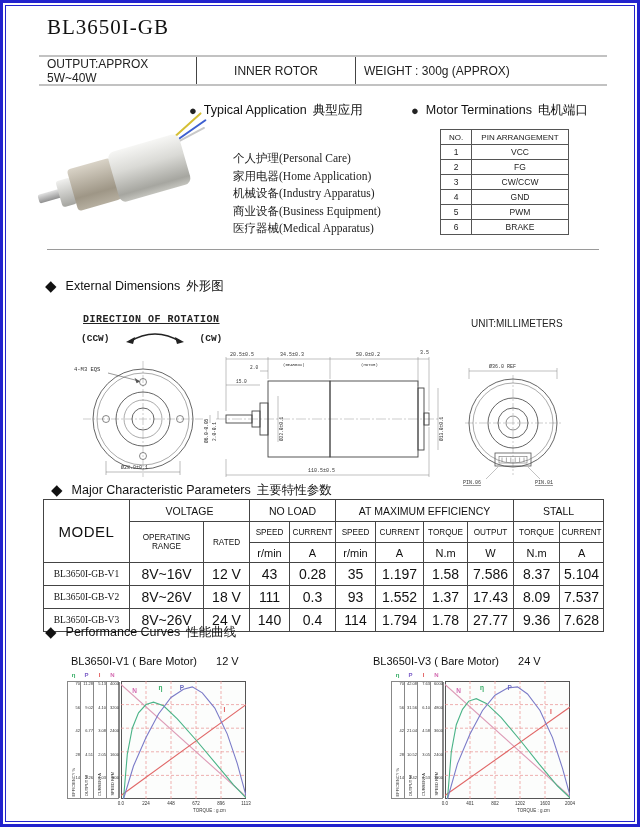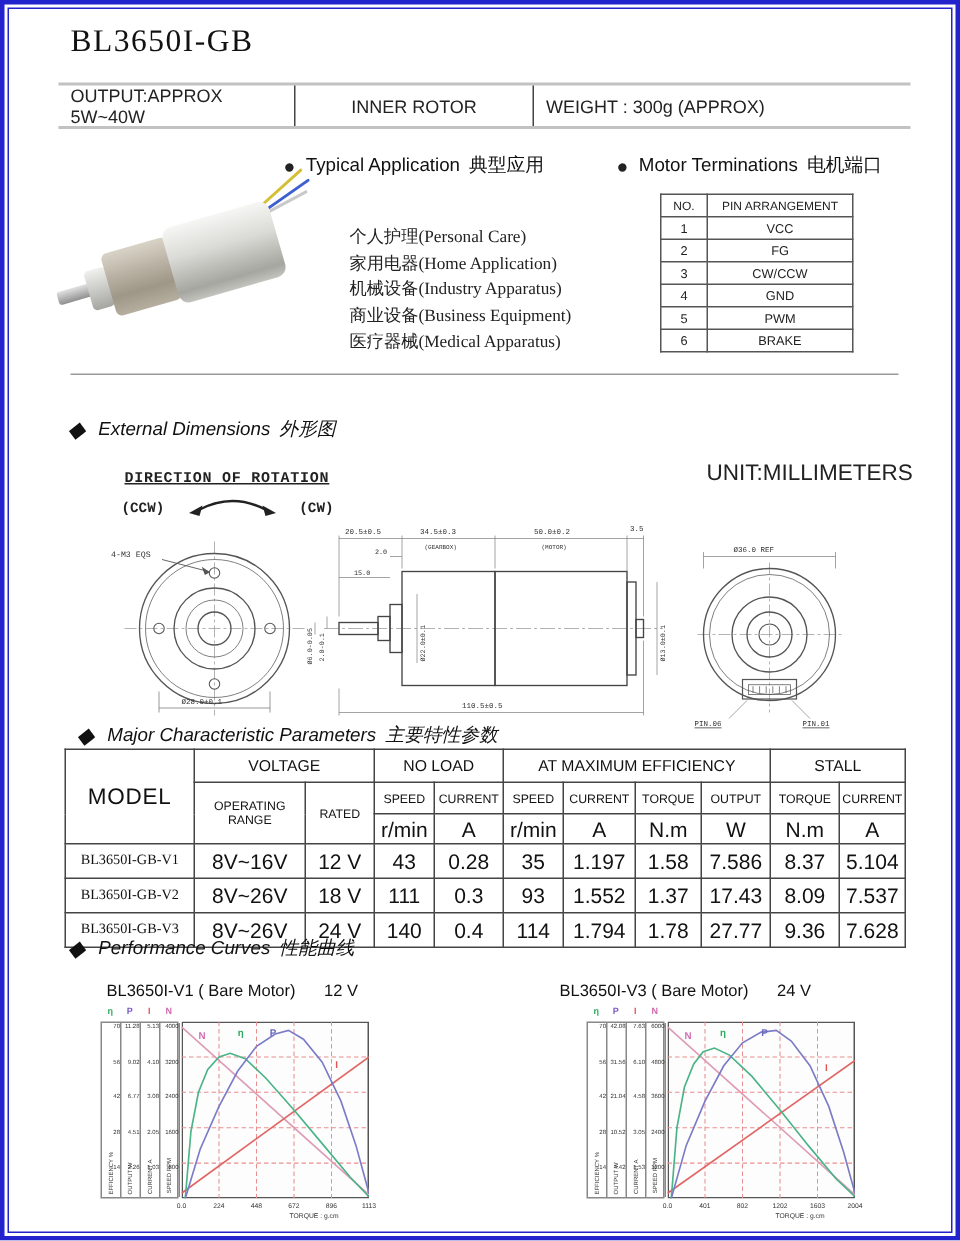--- a/index.html
+++ b/index.html
@@ -44,44 +44,44 @@
   .w3{right:-22px;top:31px;background:#c9c9c9;transform:rotate(-12deg);}
 
   
   .pin-table{position:absolute;left:437px;top:126px;border-collapse:collapse;font-size:8.5px;color:#222;}
   .pin-table th,.pin-table td{border:1px solid #555;text-align:center;padding:0;}
   .pin-table th{font-weight:normal;font-size:8px;height:14px;}
   .pin-table td{height:14px;}
   .pin-c1{width:30px;}
   .pin-c2{width:96px;}
 
-  .sec-head{position:absolute;font-size:12.5px;color:#111;white-space:nowrap;font-style:italic;}
+  .sec-head{position:absolute;font-size:12.5px;color:#111;white-space:nowrap;}
   .sec-head .dia{font-size:15px;margin-right:9px;vertical-align:-1px;color:#111;}
   .sec-head .cn{margin-left:6px;}
 
-  .unit-label{position:absolute;left:468px;top:304px;font-size:15px;color:#222;}
+  .unit-label{position:absolute;left:468px;top:315px;font-size:10px;color:#222;}
 
   .dor{position:absolute;left:80px;top:311px;font-family:"Liberation Mono",monospace;
        font-weight:bold;font-size:10px;letter-spacing:.5px;text-decoration:underline;color:#222;}
   .dor-arrows{position:absolute;left:78px;top:328px;display:flex;align-items:center;
        font-family:"Liberation Mono",monospace;font-weight:bold;font-size:9.5px;color:#222;gap:12px;}
   .dor-arrows svg{margin:0 2px;}
 
   .dims{position:absolute;left:55px;top:338px;}
   .dims text{fill:#333;font-family:"Liberation Mono",monospace;}
 
   
   .param-table{position:absolute;left:40px;top:496px;border-collapse:collapse;color:#111;
                table-layout:fixed;width:560px;}
   .param-table th,.param-table td{border:1px solid #444;text-align:center;padding:0;
                font-weight:normal;overflow:hidden;}
   .pt-group{font-size:10.5px;height:21px;}
   .pt-model{font-size:15px;letter-spacing:.5px;}
   .pt-sub{font-size:8.2px;height:20px;}
-  .pt-unit{font-size:14px;height:19px;}
+  .pt-unit{font-size:11px;height:19px;}
   .param-table tbody td{font-size:14px;height:22px;}
   .param-table tbody td.mod{font-family:"Liberation Serif",serif;font-size:9.5px;}
 
   
   .pc-title{position:absolute;font-size:11px;color:#111;white-space:nowrap;}
   .pc-volt{margin-left:16px;}
   .perf-chart{position:absolute;width:236px;height:152px;}
   .axes{position:absolute;left:0;top:10px;width:52px;height:118px;border:1px solid #888;box-sizing:border-box;}
   .axcol{position:absolute;top:0;width:13px;height:116px;border-right:1px solid #888;box-sizing:border-box;}
   .axhead{position:absolute;top:0;width:13px;text-align:center;font-size:6px;font-weight:bold;line-height:9px;}

